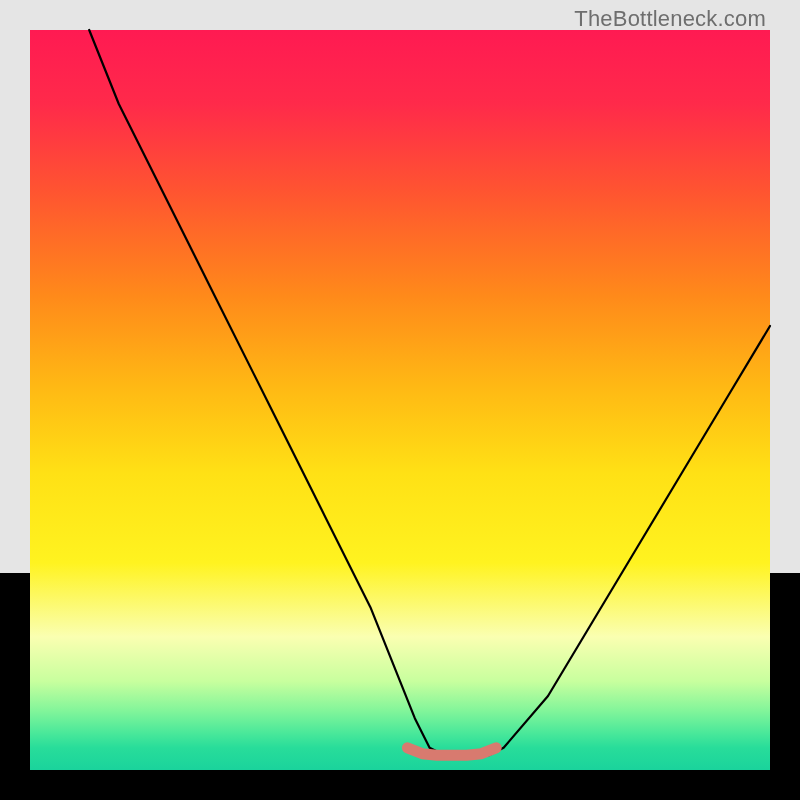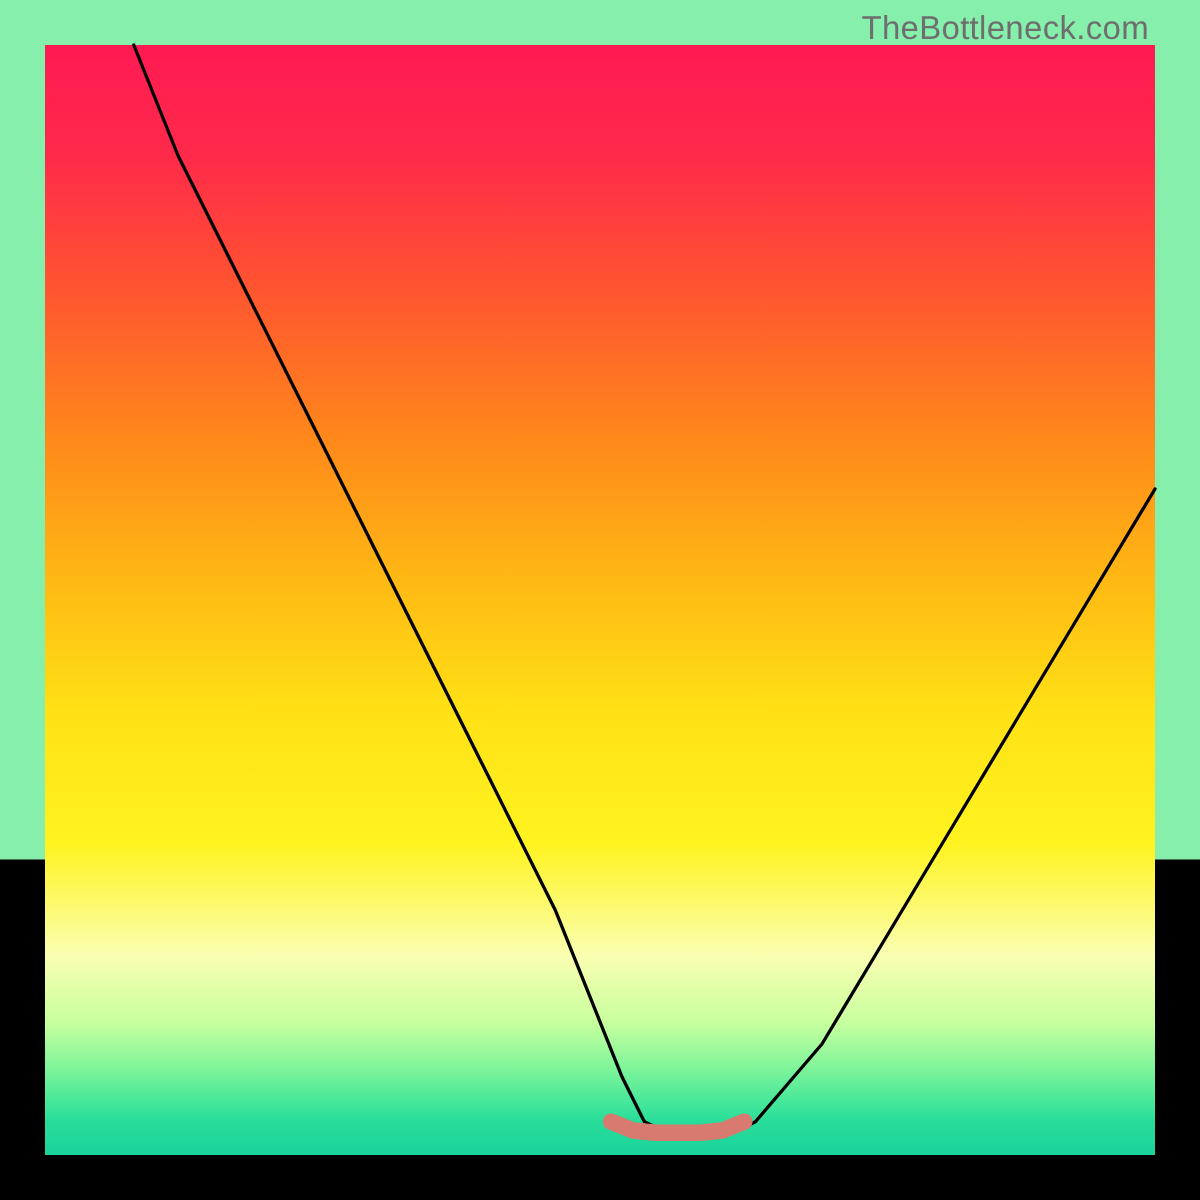--- a/index.html
+++ b/index.html
@@ -8,21 +8,21 @@
     width: 800px;
     height: 800px;
     overflow: hidden;
     background: #000;
     font-family: Arial, Helvetica, sans-serif;
   }
   .frame {
     position: relative;
     width: 800px;
     height: 573px;
-    background: #86efac;
+    background: #e5e5e5;
   }
   .plot-area {
     position: absolute;
     left: 30px;
     top: 30px;
     width: 740px;
     height: 740px;
     background: linear-gradient(to bottom,
       #ff1a52 0%,
       #ff2a4a 10%,

